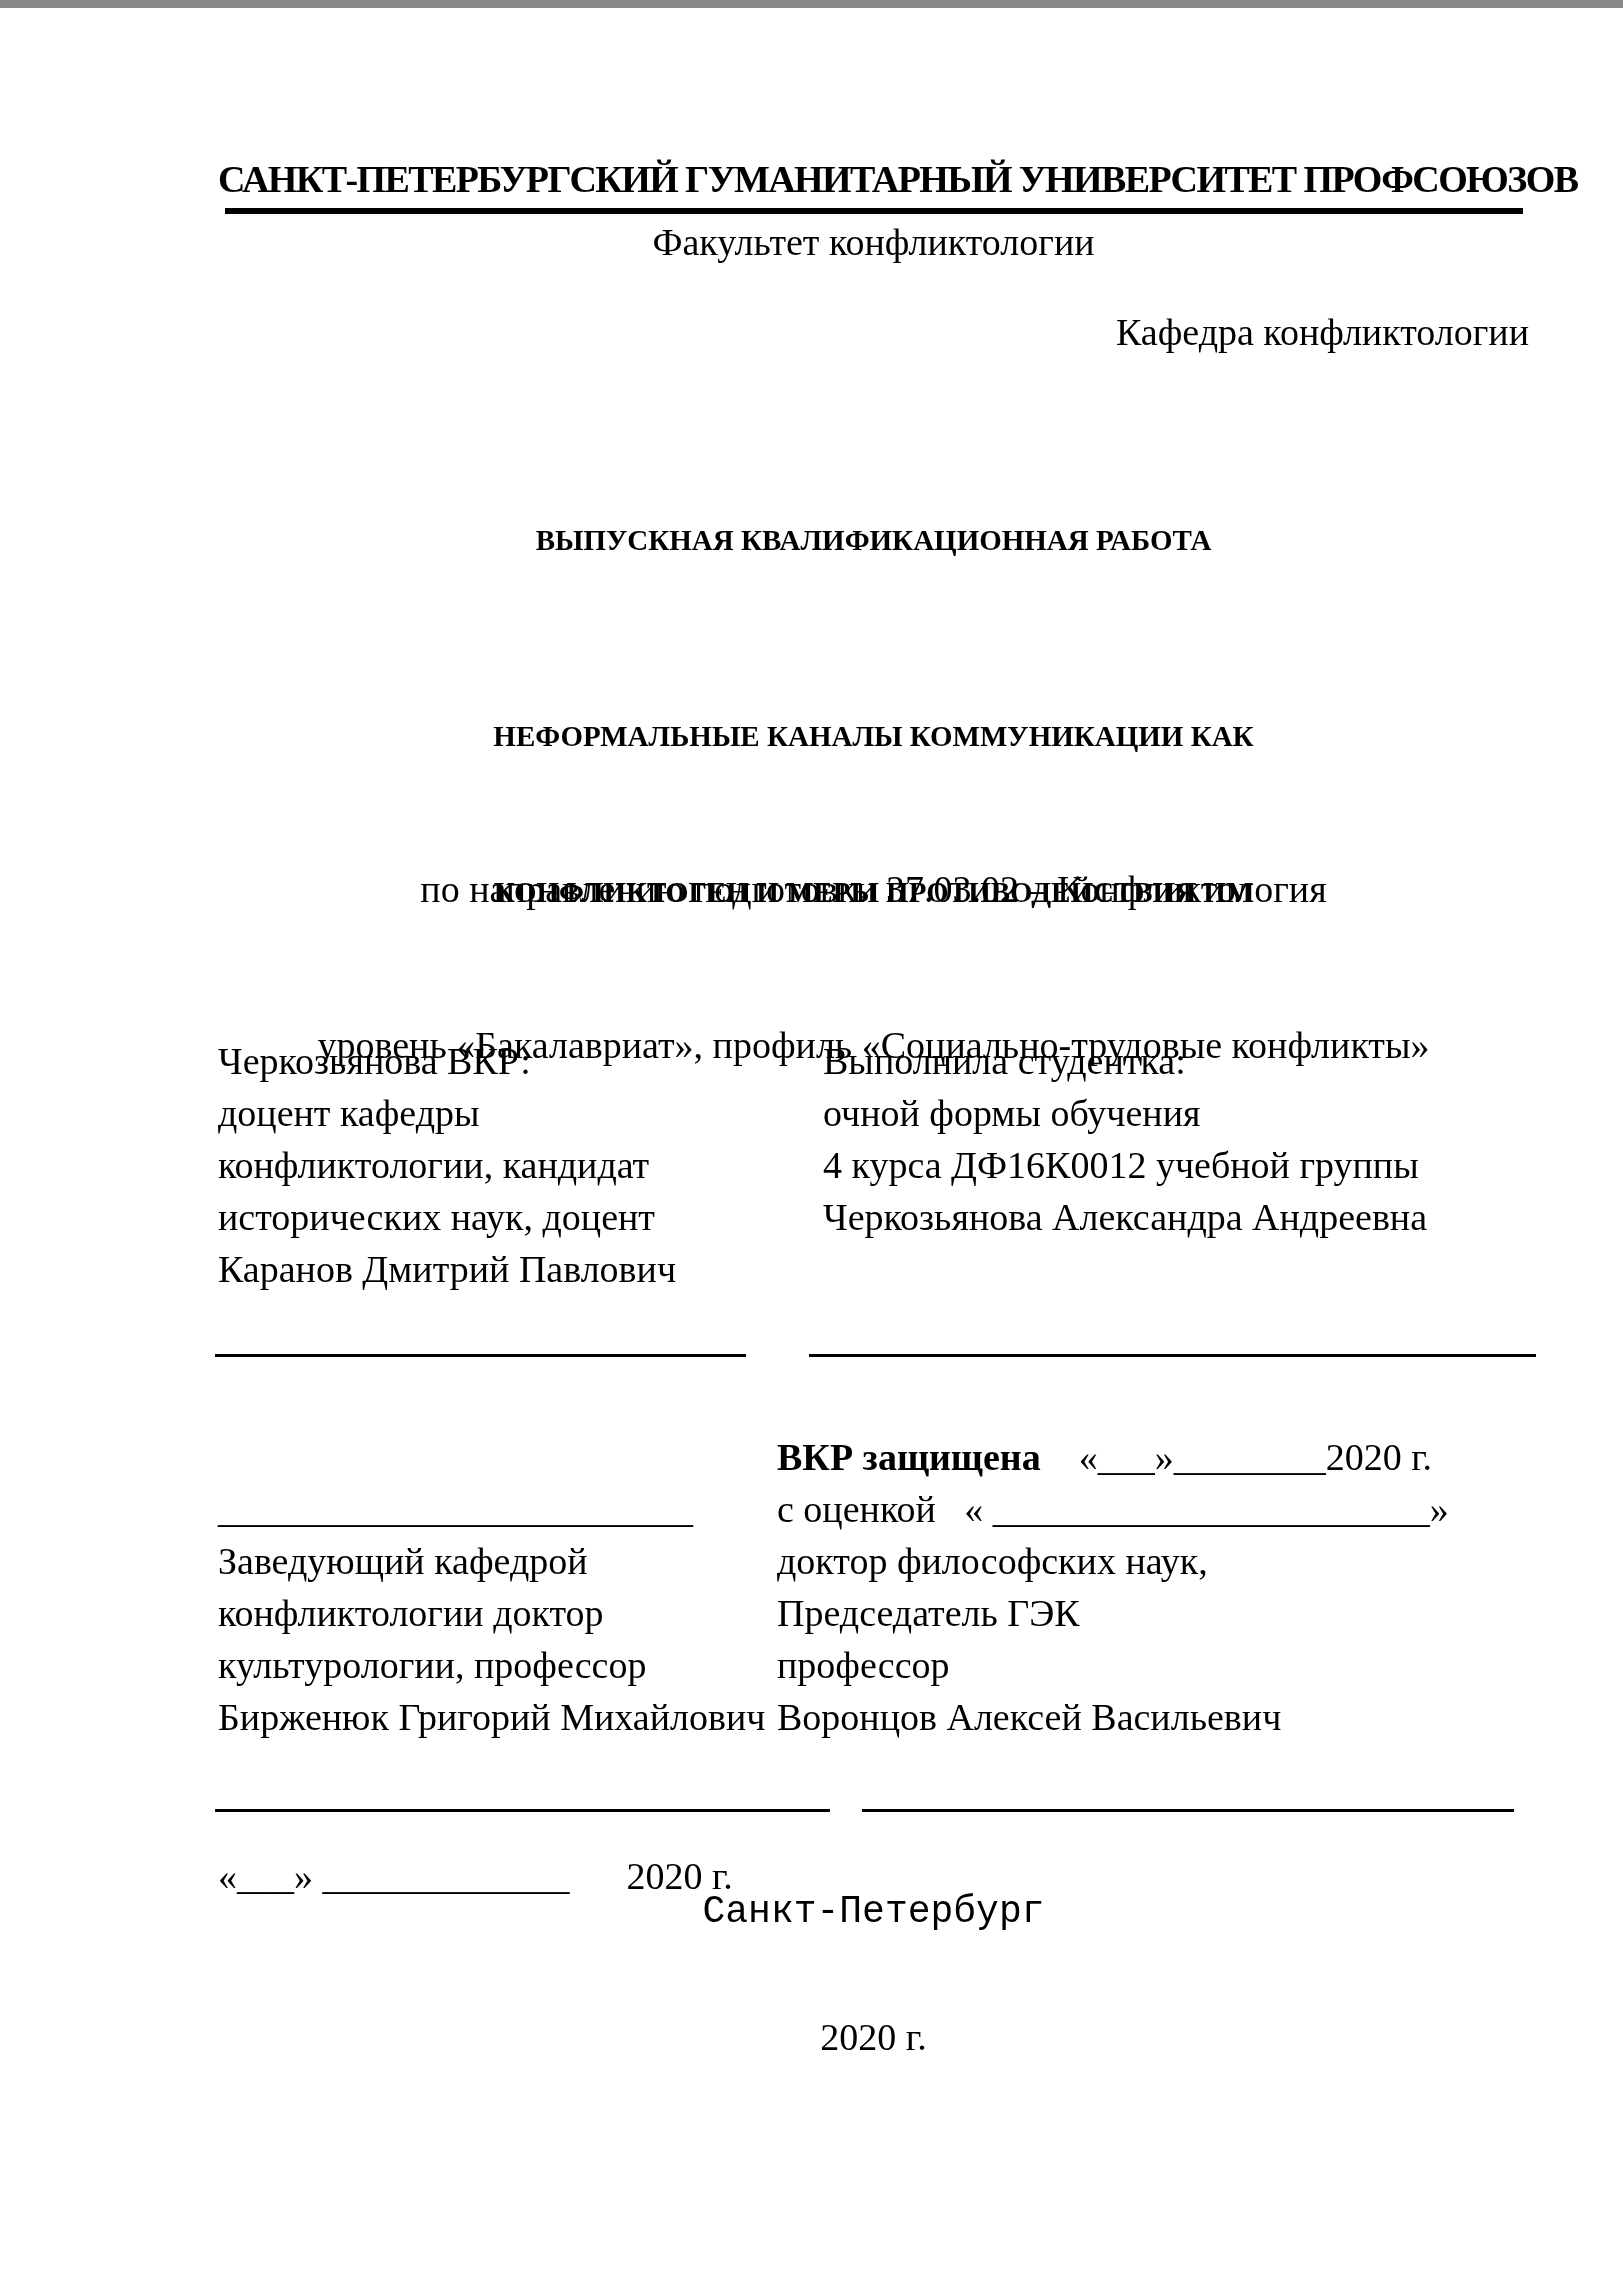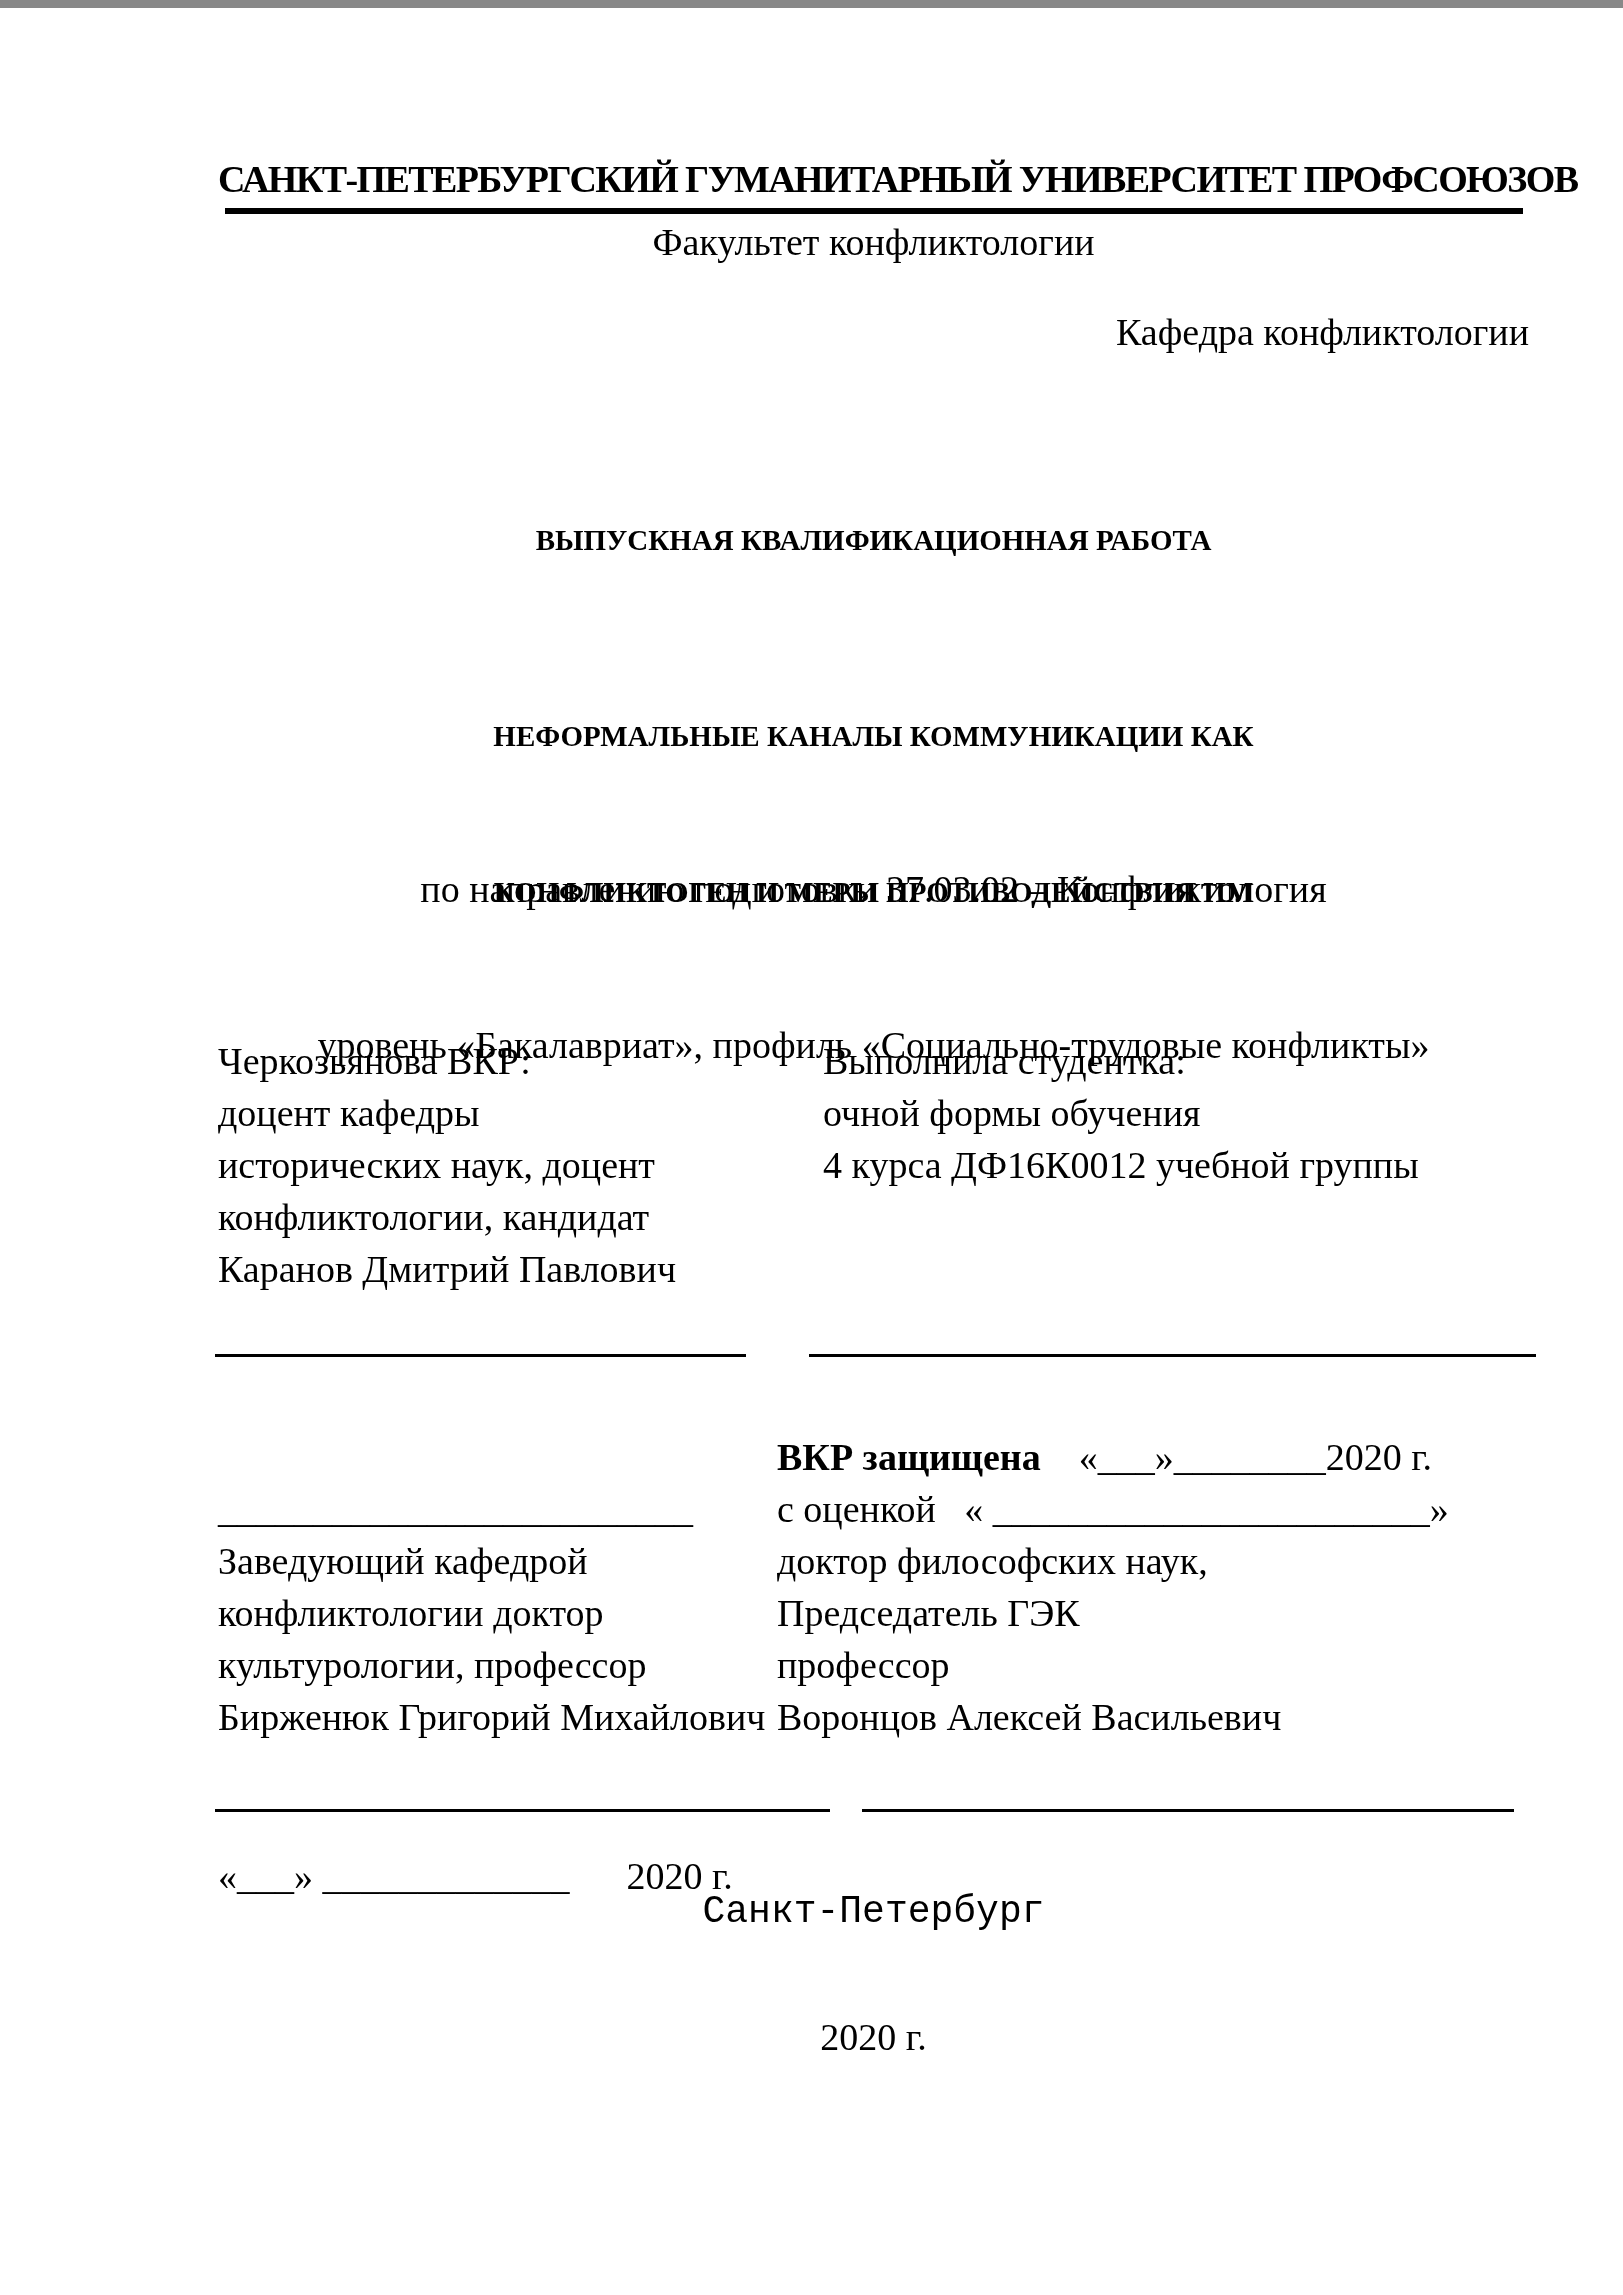--- a/index.html
+++ b/index.html
@@ -60,29 +60,30 @@
   </div>
 
   <div class="center-line fs48 rows-center" style="top:751px;">
     <div class="row">по направлению подготовки 37.03.02 – Конфликтология</div>
     <div class="row">уровень «Бакалавриат», профиль «Социально-трудовые конфликты»</div>
   </div>
 
   <div class="col" style="left:218px; top:1027px; width:597px;">
     <div class="row">Черкозьянова ВКР:</div>
     <div class="row">доцент кафедры</div>
+    <div class="row">конфликтологии, кандидат</div>
     <div class="row">исторических наук, доцент</div>
-    <div class="row">конфликтологии, кандидат</div>
     <div class="row">Каранов Дмитрий Павлович</div>
   </div>
 
   <div class="col" style="left:823px; top:1027px; width:718px;">
     <div class="row">Выполнила студентка:</div>
     <div class="row">очной формы обучения</div>
     <div class="row">4 курса ДФ16К0012 учебной группы</div>
+    <div class="row">Черкозьянова Александра Андреевна</div>
   </div>
 
   <div class="sig" style="left:215px; top:1346px; width:531px;"></div>
   <div class="sig" style="left:809px; top:1346px; width:727px;"></div>
 
   <div class="col" style="left:218px; top:1423px; width:612px;">
     <div class="row"></div>
     <div class="row">_________________________</div>
     <div class="row">Заведующий кафедрой</div>
     <div class="row">конфликтологии доктор</div>

